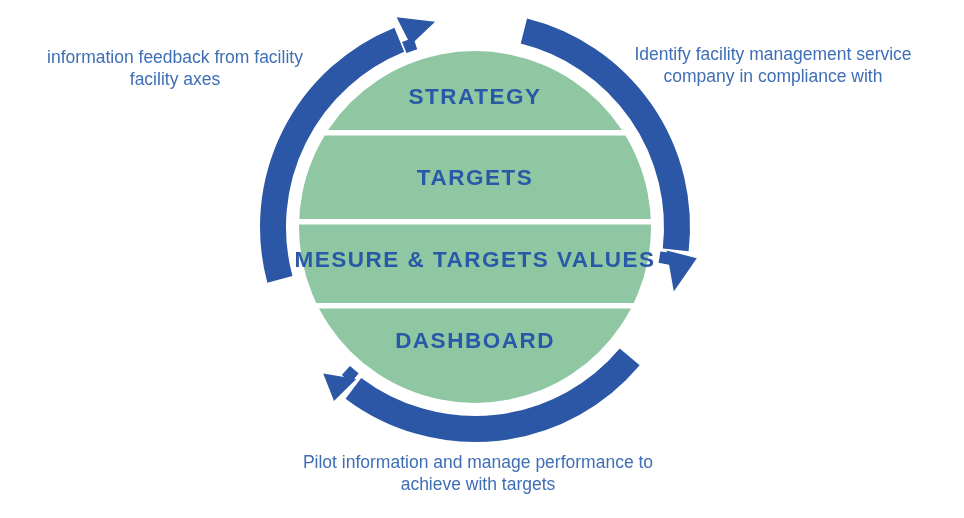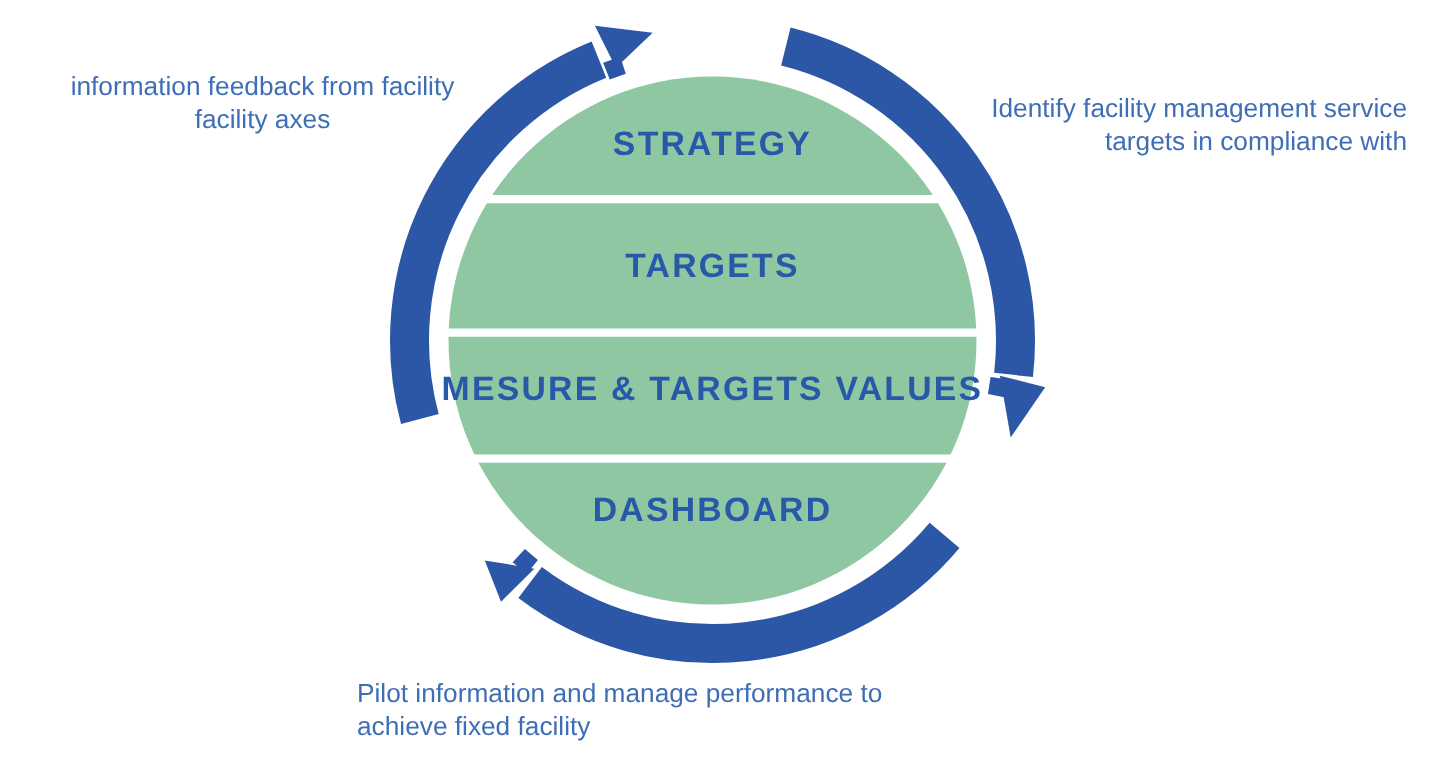--- a/index.html
+++ b/index.html
@@ -19,22 +19,22 @@
     letter-spacing: 1.5px;
   }
   .annotation {
     position: absolute;
     color: #3E6EB5;
     font-size: 17.5px;
     line-height: 22px;
     font-weight: 400;
   }
   .annotation--left  { left: 35px;  top: 46px;  width: 280px; text-align: center; }
-  .annotation--right { right: 26px; top: 61px;  width: 330px; text-align: right; }
-  .annotation--bottom{ left: 238px; top: 451px; width: 480px; text-align: left; }
+  .annotation--right { right: 26px; top: 43px;  width: 330px; text-align: center; }
+  .annotation--bottom{ left: 238px; top: 451px; width: 480px; text-align: center; }
 </style>
 </head>
 <body>
 
 <div class="stage">
 
   <svg class="diagram-svg" width="964" height="518" viewBox="0 0 964 518">
 
     <g>
       <circle cx="475" cy="227" r="176" fill="#8FC7A3"></circle>
@@ -67,21 +67,21 @@
     </g>
   </svg>
 
   <div class="annotation annotation--left">
     <div>information feedback from facility</div>
     <div>facility axes</div>
   </div>
 
   <div class="annotation annotation--right">
     <div>Identify facility management service</div>
-    <div>targets in compliance with</div>
+    <div>company in compliance with</div>
   </div>
 
   <div class="annotation annotation--bottom">
     <div>Pilot information and manage performance to</div>
-    <div>achieve fixed facility</div>
+    <div>achieve with targets</div>
   </div>
 
 </div>
 
 </body></html>

